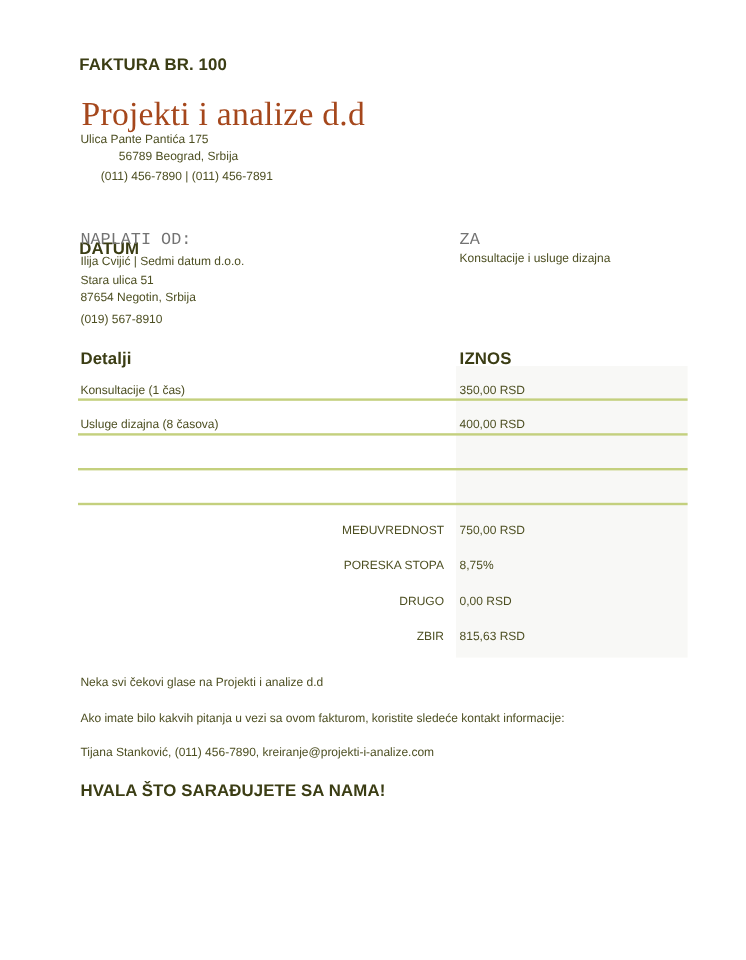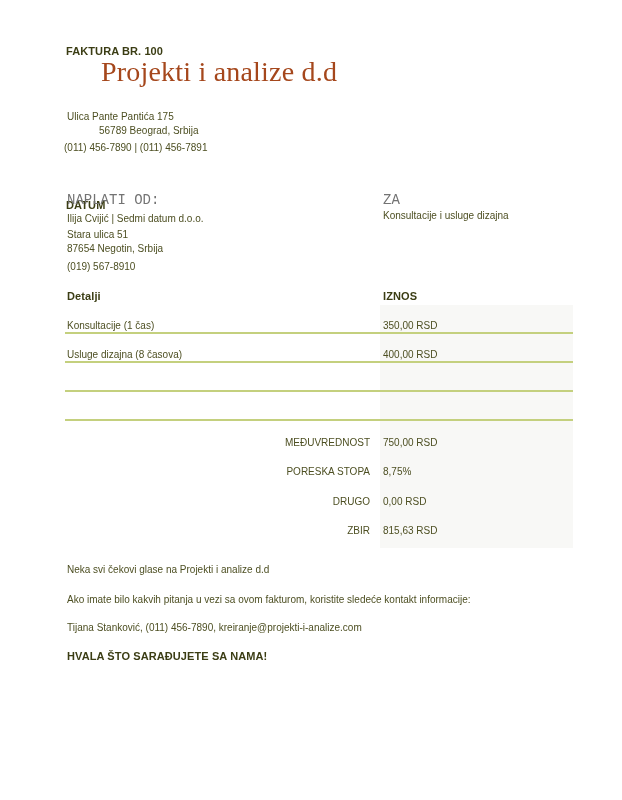--- a/index.html
+++ b/index.html
@@ -1,38 +1,38 @@
 <!DOCTYPE html>
 <html><head>
   <meta charset="utf-8">
   <style>
     * { margin: 0; padding: 0; box-sizing: border-box; }
     html, body { width: 622px; height: 800px; background: #ffffff; }
     body { position: relative; font-family: "Liberation Sans", sans-serif; color: #4a4a1e; overflow: hidden; }
     .abs { position: absolute; white-space: nowrap; }
-    .h-bold { font-weight: bold; font-size: 11px; color: #3b3d14; letter-spacing: 0.1px; }
+    .h-bold { font-weight: bold; font-size: 14px; color: #3b3d14; letter-spacing: 0.1px; }
     .company { font-family: "Liberation Serif", "DejaVu Serif", serif; font-size: 28px; color: #a5471c; letter-spacing: 0.2px; }
     .small { font-size: 10px; color: #4d4f22; }
     .serif-head { font-family: Liberation Mono, monospace; font-size: 14px; color: #737373; }
     .shade { position: absolute; left: 380px; top: 305px; width: 193px; height: 243px; background: #f8f8f6; }
     .rule { position: absolute; left: 65px; width: 508px; height: 2px; background: #c4d07e; }
     .label-right { text-align: right; width: 160px; }
   </style>
 </head>
 <body>
 
 <div>
 
   <div class="abs h-bold" style="left:66px; top:45px;">FAKTURA BR. 100</div>
 
-  <div class="abs company" style="left:68px; top:56px;margin-left:33px;">Projekti i analize d.d</div>
+  <div class="abs company" style="left:68px; top:80px;">Projekti i analize d.d</div>
 
   <div class="abs small" style="left:67px; top:111px;">Ulica Pante Pantića 175</div>
   <div class="abs small" style="left:67px; top:125px;padding-left:32px;">56789 Beograd, Srbija</div>
-  <div class="abs small" style="left:64px; top:142px;text-align:center;">(011) 456-7890 | (011) 456-7891</div>
+  <div class="abs small" style="left:84px; top:142px;text-align:center;">(011) 456-7890 | (011) 456-7891</div>
 
   <div class="abs h-bold" style="left:66px; top:166px;margin-top:33px;">DATUM</div>
 
   <div class="abs serif-head" style="left:67px; top:192px;">NAPLATI OD:</div>
   <div class="abs small" style="left:67px; top:213px;">Ilija Cvijić | Sedmi datum d.o.o.</div>
   <div class="abs small" style="left:67px; top:229px;">Stara ulica 51</div>
   <div class="abs small" style="left:67px; top:243px;">87654 Negotin, Srbija</div>
   <div class="abs small" style="left:67px; top:261px;">(019) 567-8910</div>
 
   <div class="abs serif-head" style="left:383px; top:192px;">ZA</div>

